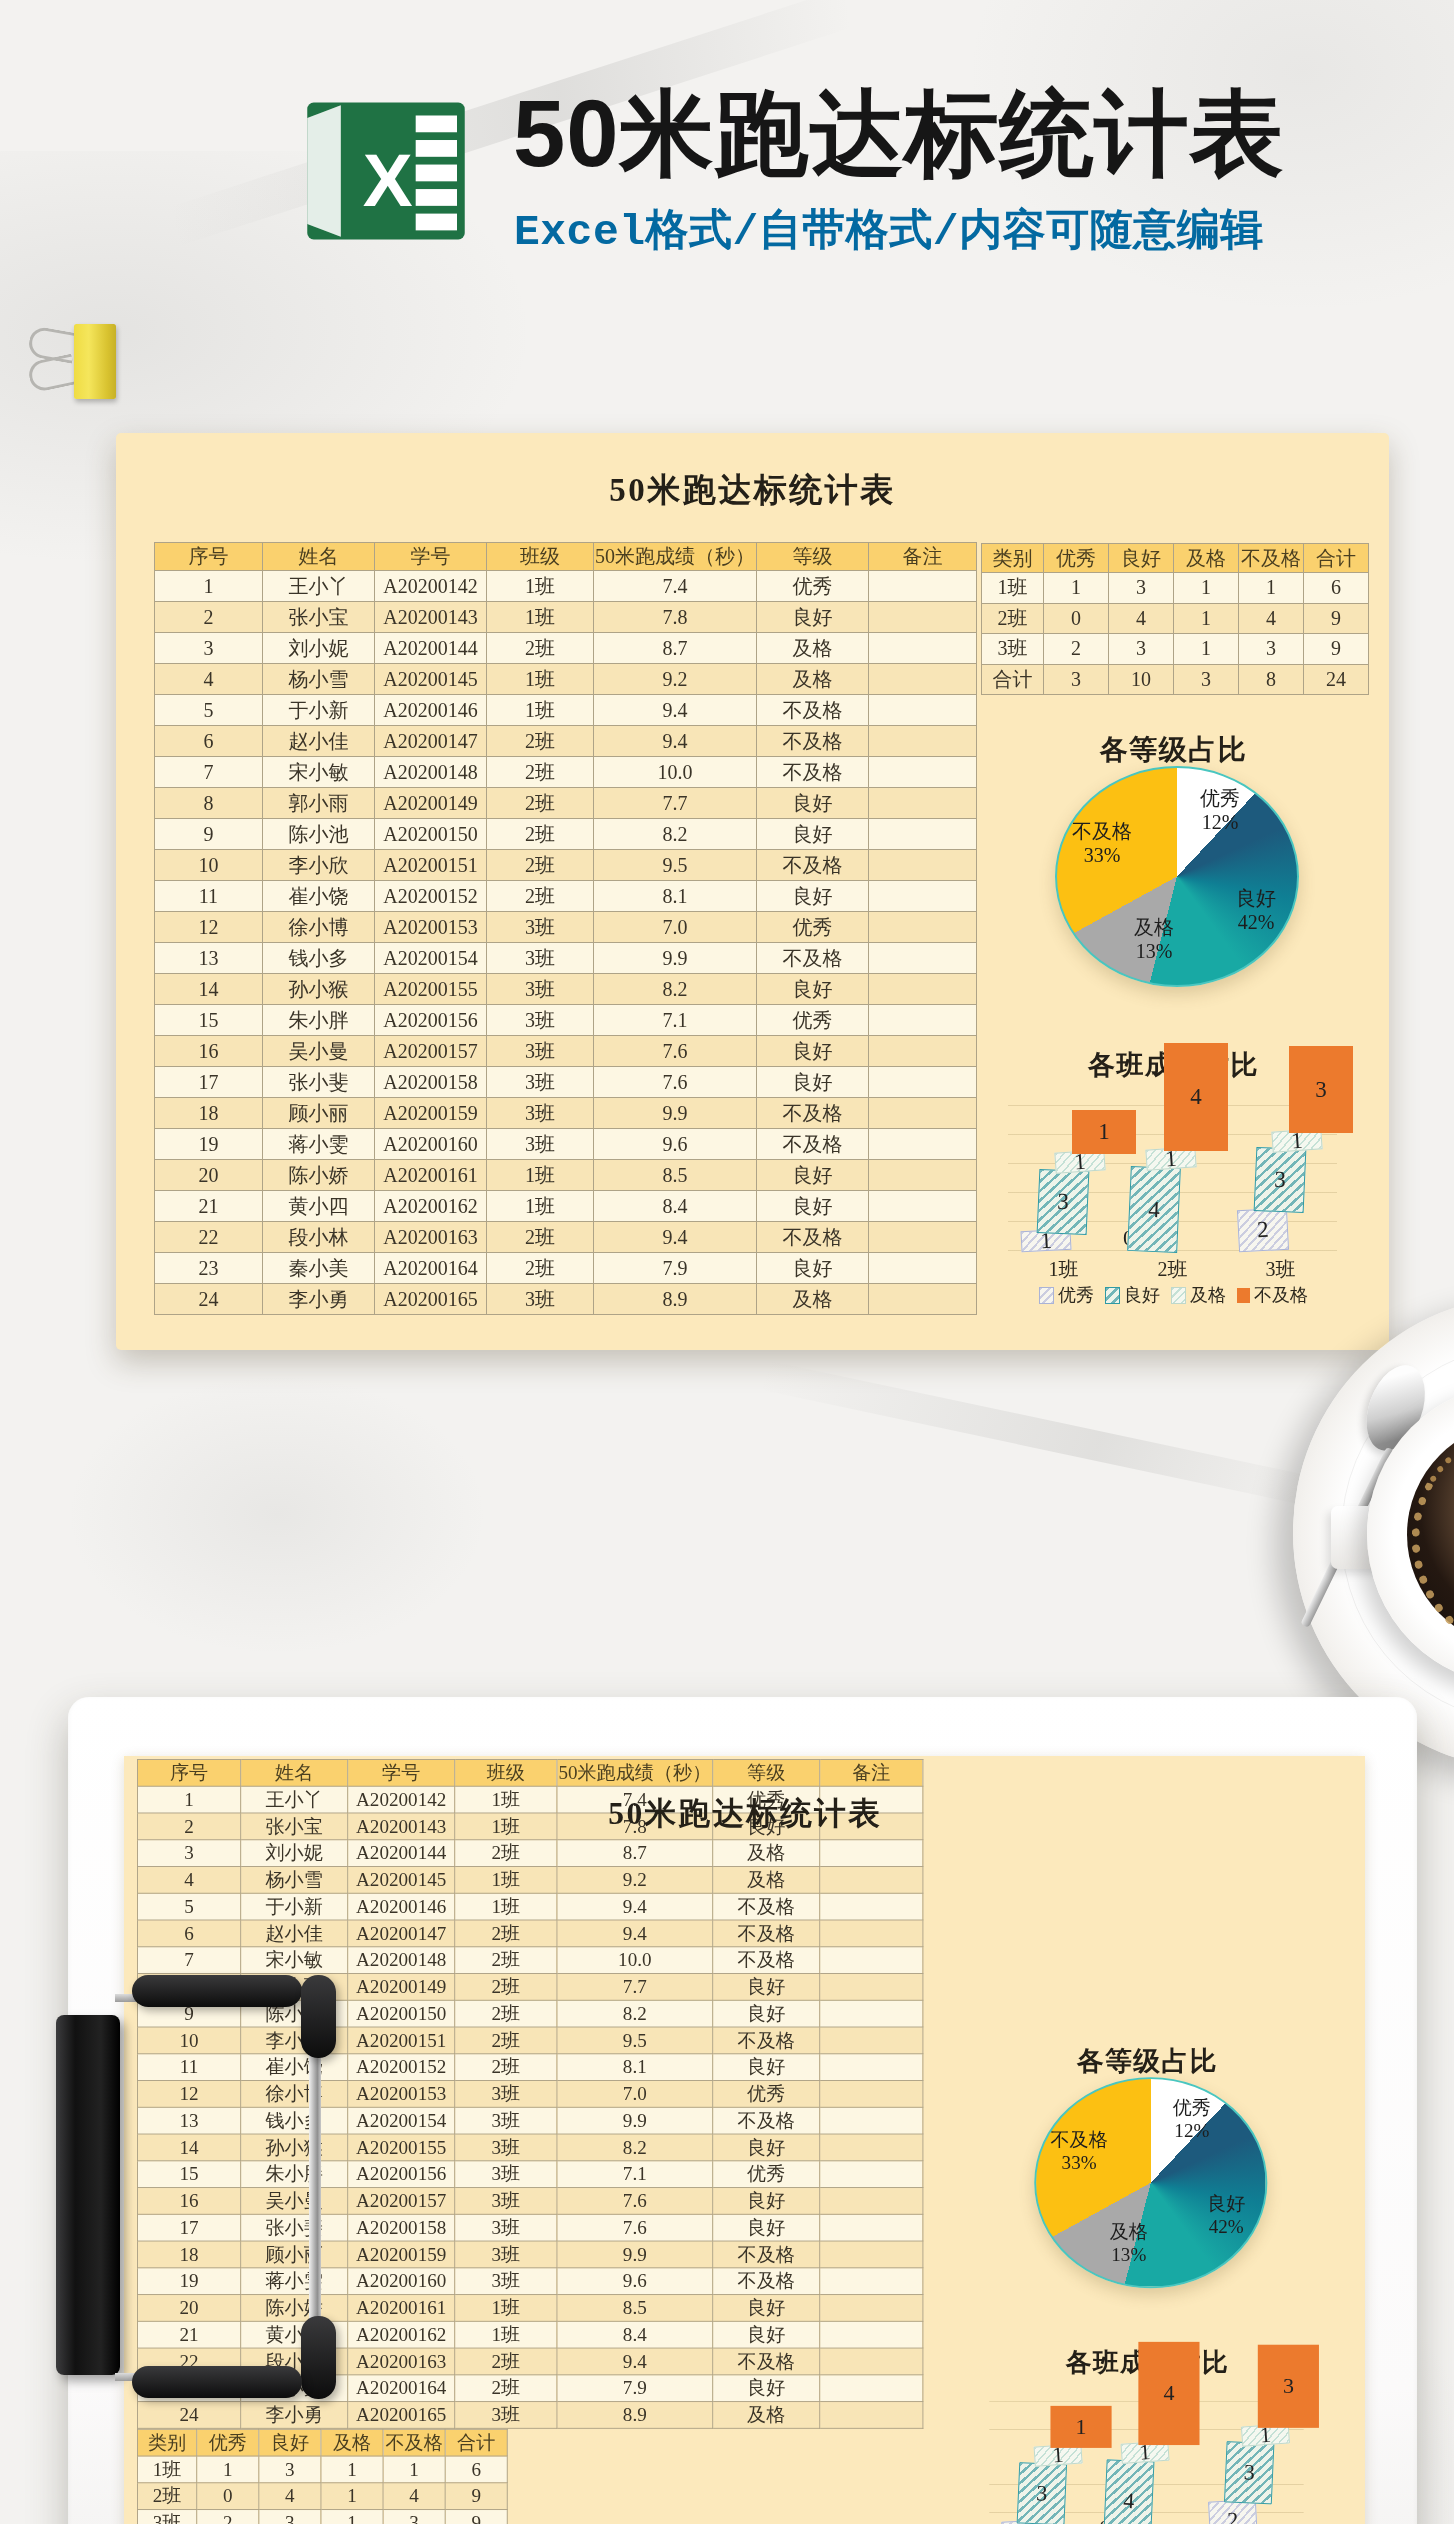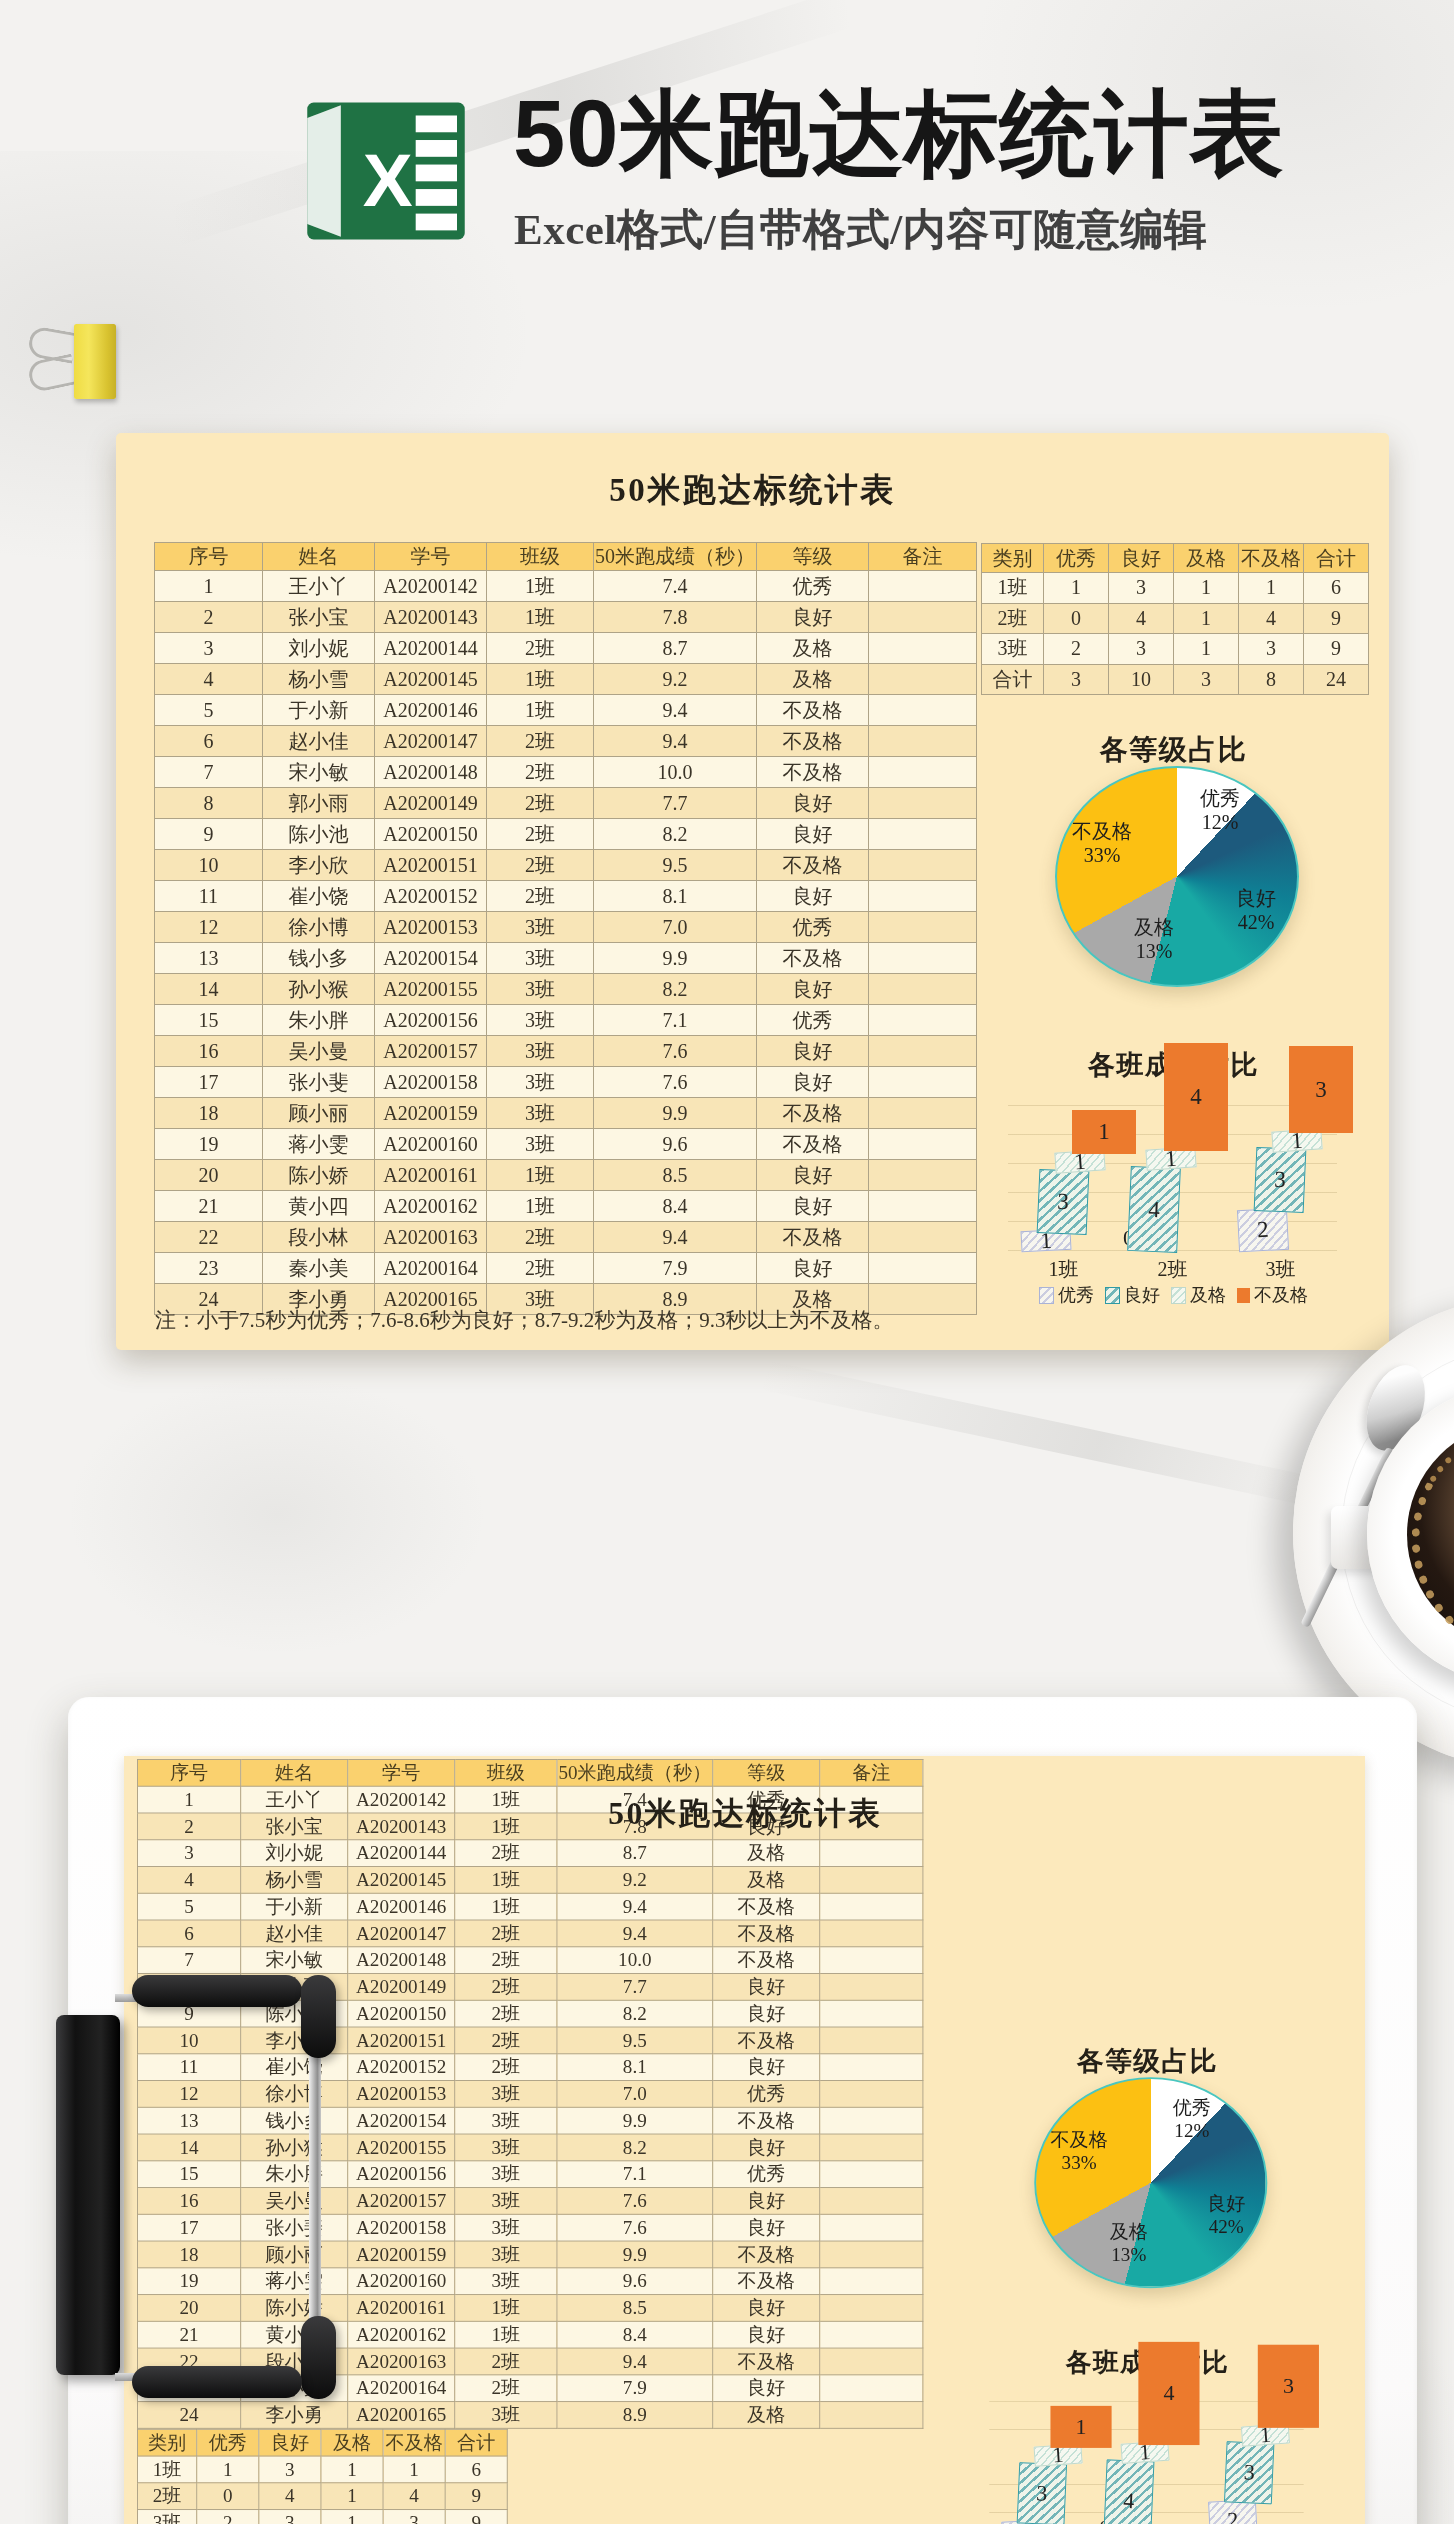--- a/index.html
+++ b/index.html
@@ -7,22 +7,22 @@
   #stage{position:relative;width:1454px;height:3015px;overflow:hidden;
     background:#f3f2f0;}
   
   .vein{position:absolute;pointer-events:none;}
   
   .hdr-logo{position:absolute;left:300px;top:100px;width:172px;height:142px;}
   .hdr-title{position:absolute;left:513px;top:85px;width:808px;
     font-family:"Liberation Sans","DejaVu Sans",sans-serif;
     font-size:94px;font-weight:800;color:#161616;letter-spacing:1px;line-height:1.05;}
   .hdr-sub{position:absolute;left:514px;top:201px;width:808px;
-    font-family:Liberation Serif, serif;
-    font-size:43px;font-weight:600;color:#404040;letter-spacing:0.5px;}
+    font-family:Liberation Mono, monospace;
+    font-size:43px;font-weight:600;color:#0369a1;letter-spacing:0.5px;}
   
   .clip{position:absolute;left:28px;top:303px;width:101px;height:109px;}
   .clip .body{position:absolute;left:46px;top:21px;width:42px;height:75px;border-radius:2.5px;
     background:linear-gradient(90deg,#efdc43 0%,#f5e65c 35%,#d8c22f 80%,#c7b128 100%);
     box-shadow:1px 3px 5px rgba(0,0,0,.25);}
   .clip .wire{position:absolute;border:3.5px solid #b6b5b1;border-right:none;
     border-radius:23px 0 0 23px;width:43px;height:25px;background:transparent;}
   .w1{left:1px;top:26px;transform:rotate(10deg);}
   .w2{left:1px;top:55px;transform:rotate(-12deg);}
   
@@ -501,21 +501,20 @@
           <div class="item">
             <span class="sw seg2"></span>
             <span>及格</span>
           </div>
           <div class="item">
             <span class="sw seg3"></span>
             <span>不及格</span>
           </div>
         </div>
 
-      <div class="note">注：小于7.5秒为优秀；7.6-8.6秒为良好；8.7-9.2秒为及格；9.3秒以上为不及格。</div>
     </div>
   </section>
 
   <div>
     <div class="circle saucer"></div>
     <div class="circle saucer-ring"></div>
     <div class="spoon">
       <div class="head"></div>
         <div class="stem"></div>
     </div>

